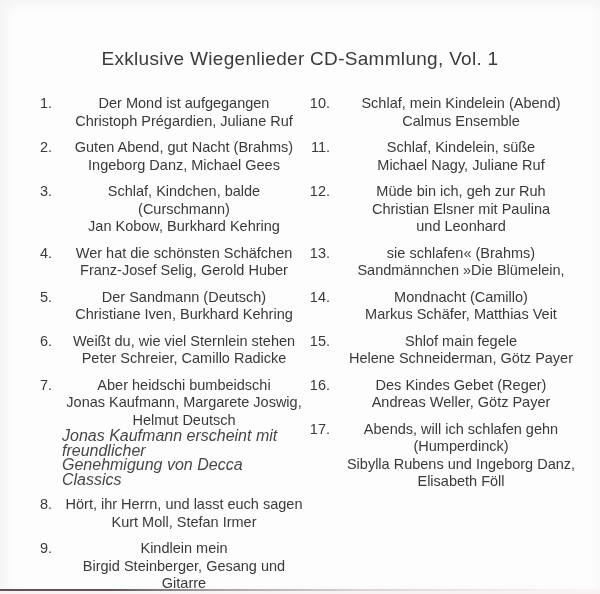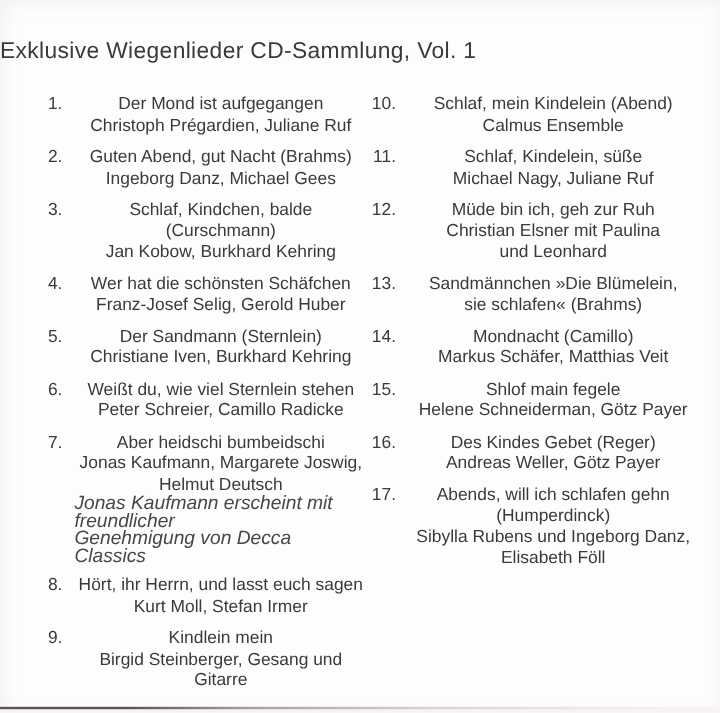--- a/index.html
+++ b/index.html
@@ -11,22 +11,22 @@
     overflow: hidden;
     position: relative;
   }
   .page {
     width: 600px; height: 594px;
     position: relative;
     box-shadow: inset 3px 2px 14px rgba(190,190,190,0.18);
   }
   .page-title {
     margin: 0;
-    padding-top: 32px;
-    text-align: left;
+    padding-top: 48px;
+    text-align: center;
     font-size: 19px;
     font-weight: 400;
     letter-spacing: 0.3px;
     color: var(--text, #3a3a3a);
   }
   .columns {
     display: flex;
     padding: 25px 14px 0 38px;
     box-sizing: border-box;
   }
@@ -118,21 +118,21 @@
         <li class="track">
           <span class="num">4.</span>
           <div class="lines">
             <div class="t-line">Wer hat die schönsten Schäfchen</div>
             <div class="p-line">Franz-Josef Selig, Gerold Huber</div>
           </div>
         </li>
         <li class="track">
           <span class="num">5.</span>
           <div class="lines">
-            <div class="t-line">Der Sandmann (Sternlein)</div>
+            <div class="t-line">Der Sandmann (Deutsch)</div>
             <div class="p-line">Christiane Iven, Burkhard Kehring</div>
           </div>
         </li>
         <li class="track">
           <span class="num">6.</span>
           <div class="lines">
             <div class="t-line">Weißt du, wie viel Sternlein stehen</div>
             <div class="p-line">Peter Schreier, Camillo Radicke</div>
           </div>
         </li>
@@ -180,22 +180,22 @@
           <span class="num">12.</span>
           <div class="lines">
             <div class="t-line">Müde bin ich, geh zur Ruh</div>
             <div class="p-line">Christian Elsner mit Paulina</div>
             <div class="p-line">und Leonhard</div>
           </div>
         </li>
         <li class="track">
           <span class="num">13.</span>
           <div class="lines">
+            <div class="t-line">sie schlafen« (Brahms)</div>
             <div class="t-line">Sandmännchen »Die Blümelein,</div>
-            <div class="t-line">sie schlafen« (Brahms)</div>
           </div>
         </li>
         <li class="track">
           <span class="num">14.</span>
           <div class="lines">
             <div class="t-line">Mondnacht (Camillo)</div>
             <div class="p-line">Markus Schäfer, Matthias Veit</div>
           </div>
         </li>
         <li class="track">

